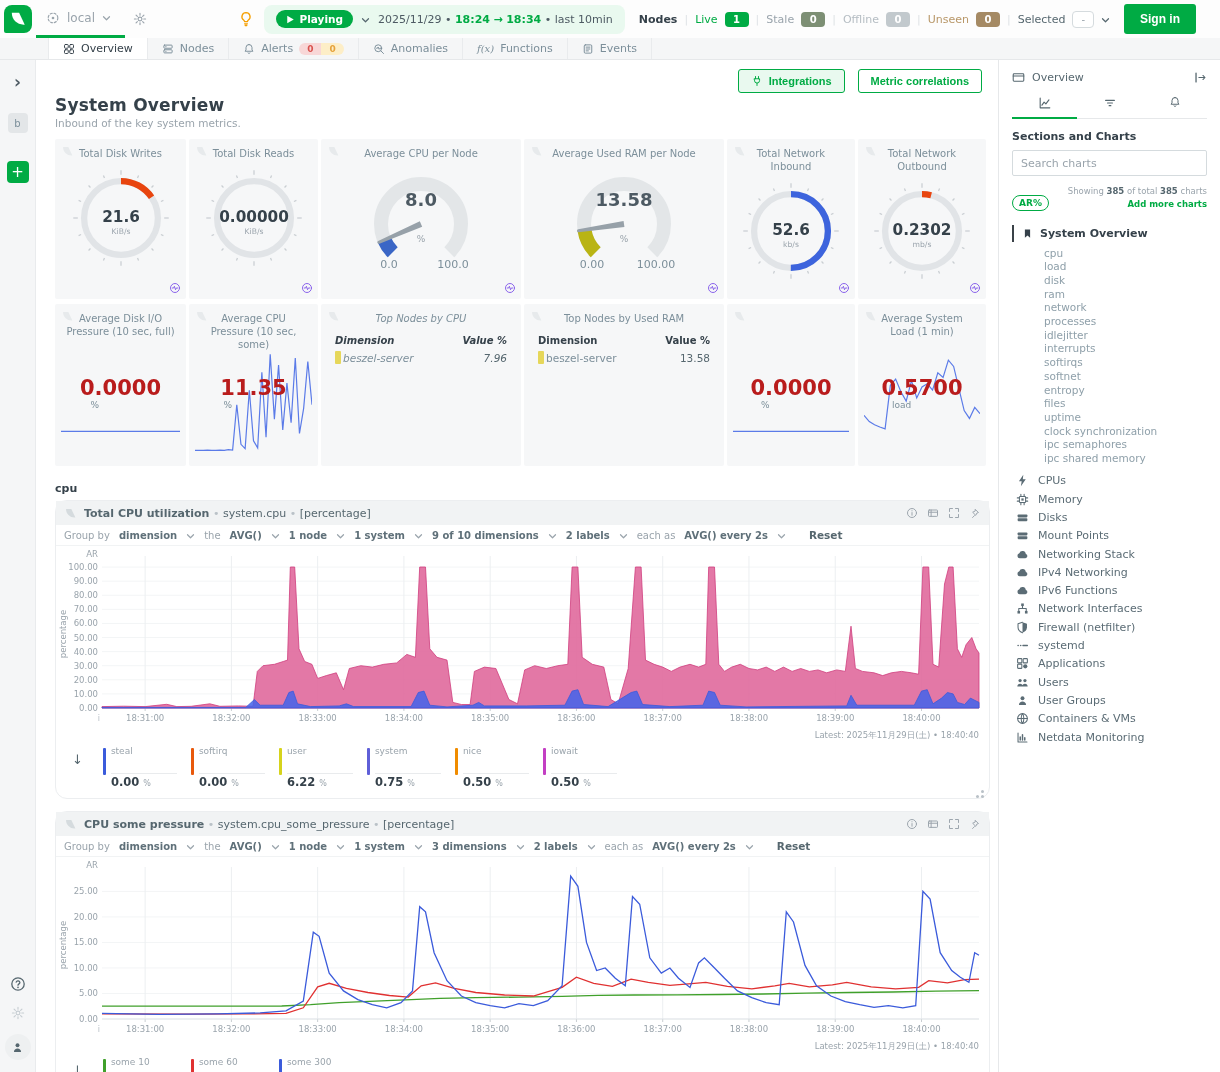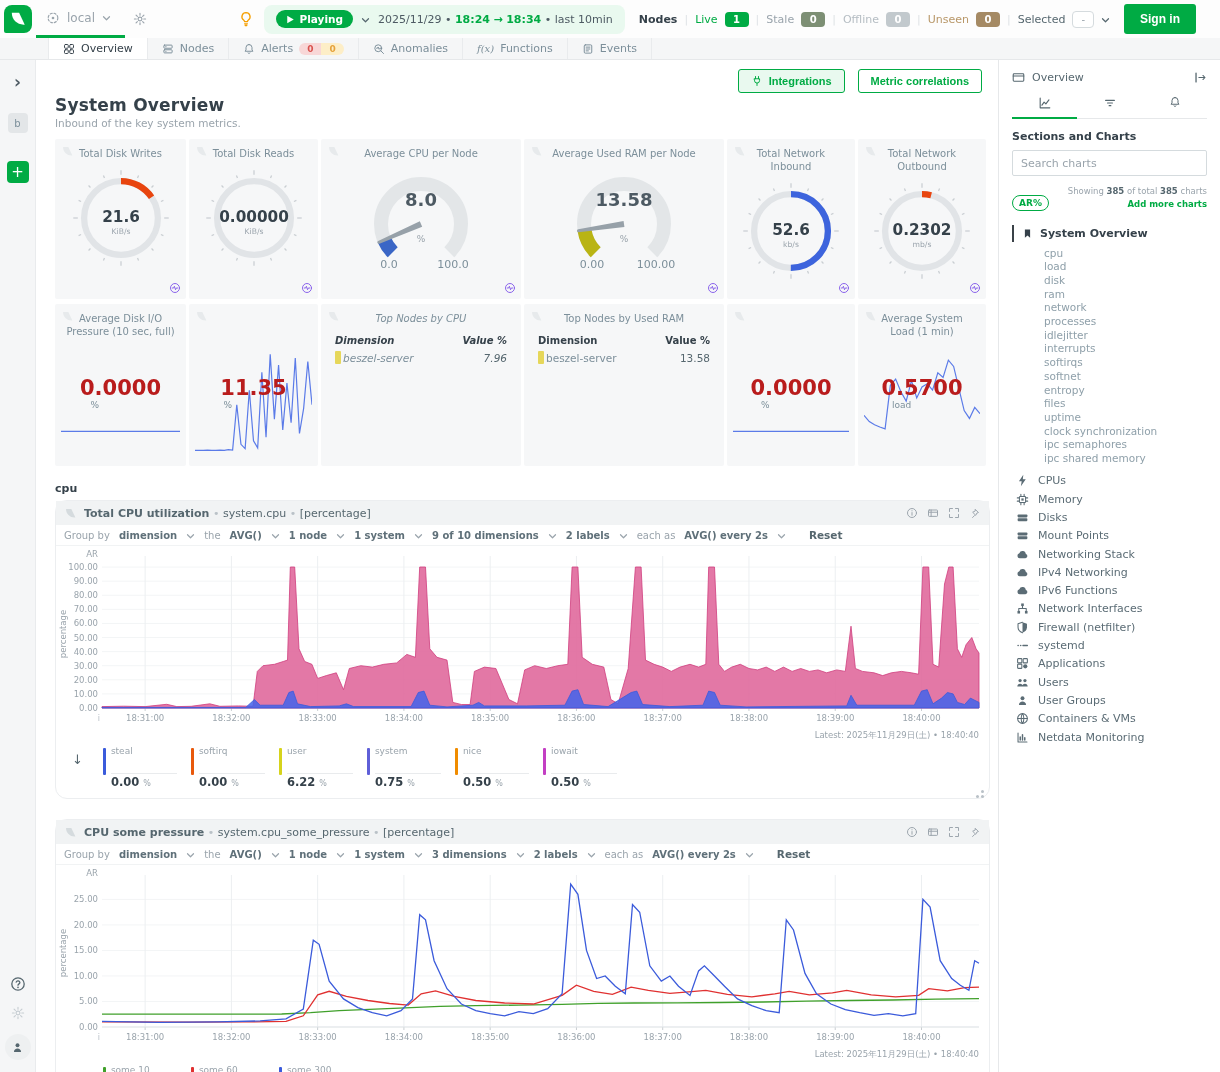--- a/index.html
+++ b/index.html
@@ -58,21 +58,21 @@
 .tile-val .v{font-size:21px;font-weight:bold;color:#b91c1c}
 .tile-val .u{font-size:9px;color:#7c8f9a;align-self:center;margin-top:0px;width:60px;text-align:left}
 .tile-spark{position:absolute;left:6px;right:6px;top:40px;bottom:10px}
 .tbl{padding:10px 14px 0;font-size:10px}
 .tbl-head{display:flex;justify-content:space-between;font-weight:bold;color:#35414a;margin-bottom:5px}
 .tbl-row{display:flex;justify-content:space-between;color:#7c8f9a;font-size:10.5px;align-items:center}
 .tbl-row .nm{display:flex;align-items:center;gap:2px}
 .mark{display:inline-block;width:6px;height:13px;background:#e6d75a;border-radius:1px}
 .section-label{font-size:11px;font-weight:bold;margin:16px 0 5px}
 
-.chart-card{border:1px solid #eceef0;border-radius:12px;position:relative;margin-bottom:20px;background:#fff}
+.chart-card{border:1px solid #eceef0;border-radius:12px;position:relative;margin-bottom:12px;background:#fff}
 .ch-head{height:24px;background:#f1f3f4;display:flex;align-items:center;gap:7px;padding:0 8px;font-size:11px;color:#56676f}
 .ch-head .ttl b{font-weight:600}
 .ch-head .dot{color:#b9c1c7}
 .ch-icons{margin-left:auto;display:flex;gap:9px;color:#9aa4ac}
 .ch-icons span{cursor:pointer}
 .ch-toolbar{height:21px;display:flex;align-items:center;gap:3px;padding:0 8px;font-size:10px;color:#9aa4ac;border-bottom:1px solid #f1f3f4}
 .tb-piece{display:flex;align-items:center;gap:9px;margin-right:6px;cursor:pointer}
 .tb-piece .val{color:#5f7079;font-weight:600}
 .tb-reset{margin-left:14px;color:#56676f;font-weight:600;font-size:10.5px;cursor:pointer}
 .ch-latest{text-align:right;font-size:8.5px;color:#9aa4ac;padding:0 10px 2px;height:13px}
@@ -530,20 +530,21 @@
             <div class="v">0.0000</div>
             <div class="u">%</div>
           </div>
         </div>
         <div class="card h2" style="width: 129px;">
           <span class="wm ic">
             <svg width="13" height="13" viewBox="0 0 16 16" fill="none" stroke="currentColor" stroke-width="1.3" stroke-linecap="round" stroke-linejoin="round">
               <path d="M2.5 2.5c0 6 4.5 10.5 10.5 10.5h1L9 2.5z" fill="currentColor" stroke="none"></path>
             </svg>
           </span>
+          <div class="card-title">Average CPU Pressure (10 sec, some)</div>
           <div class="tile-spark">
             <svg width="100%" height="100%" viewBox="0 0 100 100" preserveAspectRatio="none">
               <polyline points="0,95.03571428571429 3.571428571428571,95.03571428571429 7.142857142857142,95.03571428571429 10.714285714285714,94.71428571428571 14.285714285714285,95.03571428571429 17.857142857142858,95.03571428571429 21.428571428571427,94.71428571428571 25,95.03571428571429 28.57142857142857,94.39285714285714 32.142857142857146,94.71428571428571 35.714285714285715,54.214285714285715 39.285714285714285,89.57142857142857 42.857142857142854,93.42857142857143 46.42857142857143,41.35714285714286 50,86.35714285714286 53.57142857142857,92.78571428571429 57.14285714285714,25.285714285714292 60.71428571428571,83.14285714285714 64.28571428571429,9.214285714285708 67.85714285714286,67.07142857142857 71.42857142857143,18.85714285714286 75,76.71428571428572 78.57142857142857,34.92857142857142 82.14285714285714,70.28571428571429 85.71428571428571,12.42857142857143 89.28571428571429,79.92857142857143 92.85714285714286,57.42857142857143 96.42857142857143,15.642857142857139 100,54.214285714285715" fill="none" stroke="#5b7be8" stroke-width="1.2" vector-effect="non-scaling-stroke"></polyline>
             </svg>
           </div>
           <div class="tile-val">
             <div class="v">11.35</div>
             <div class="u">%</div>
           </div>
         </div>

